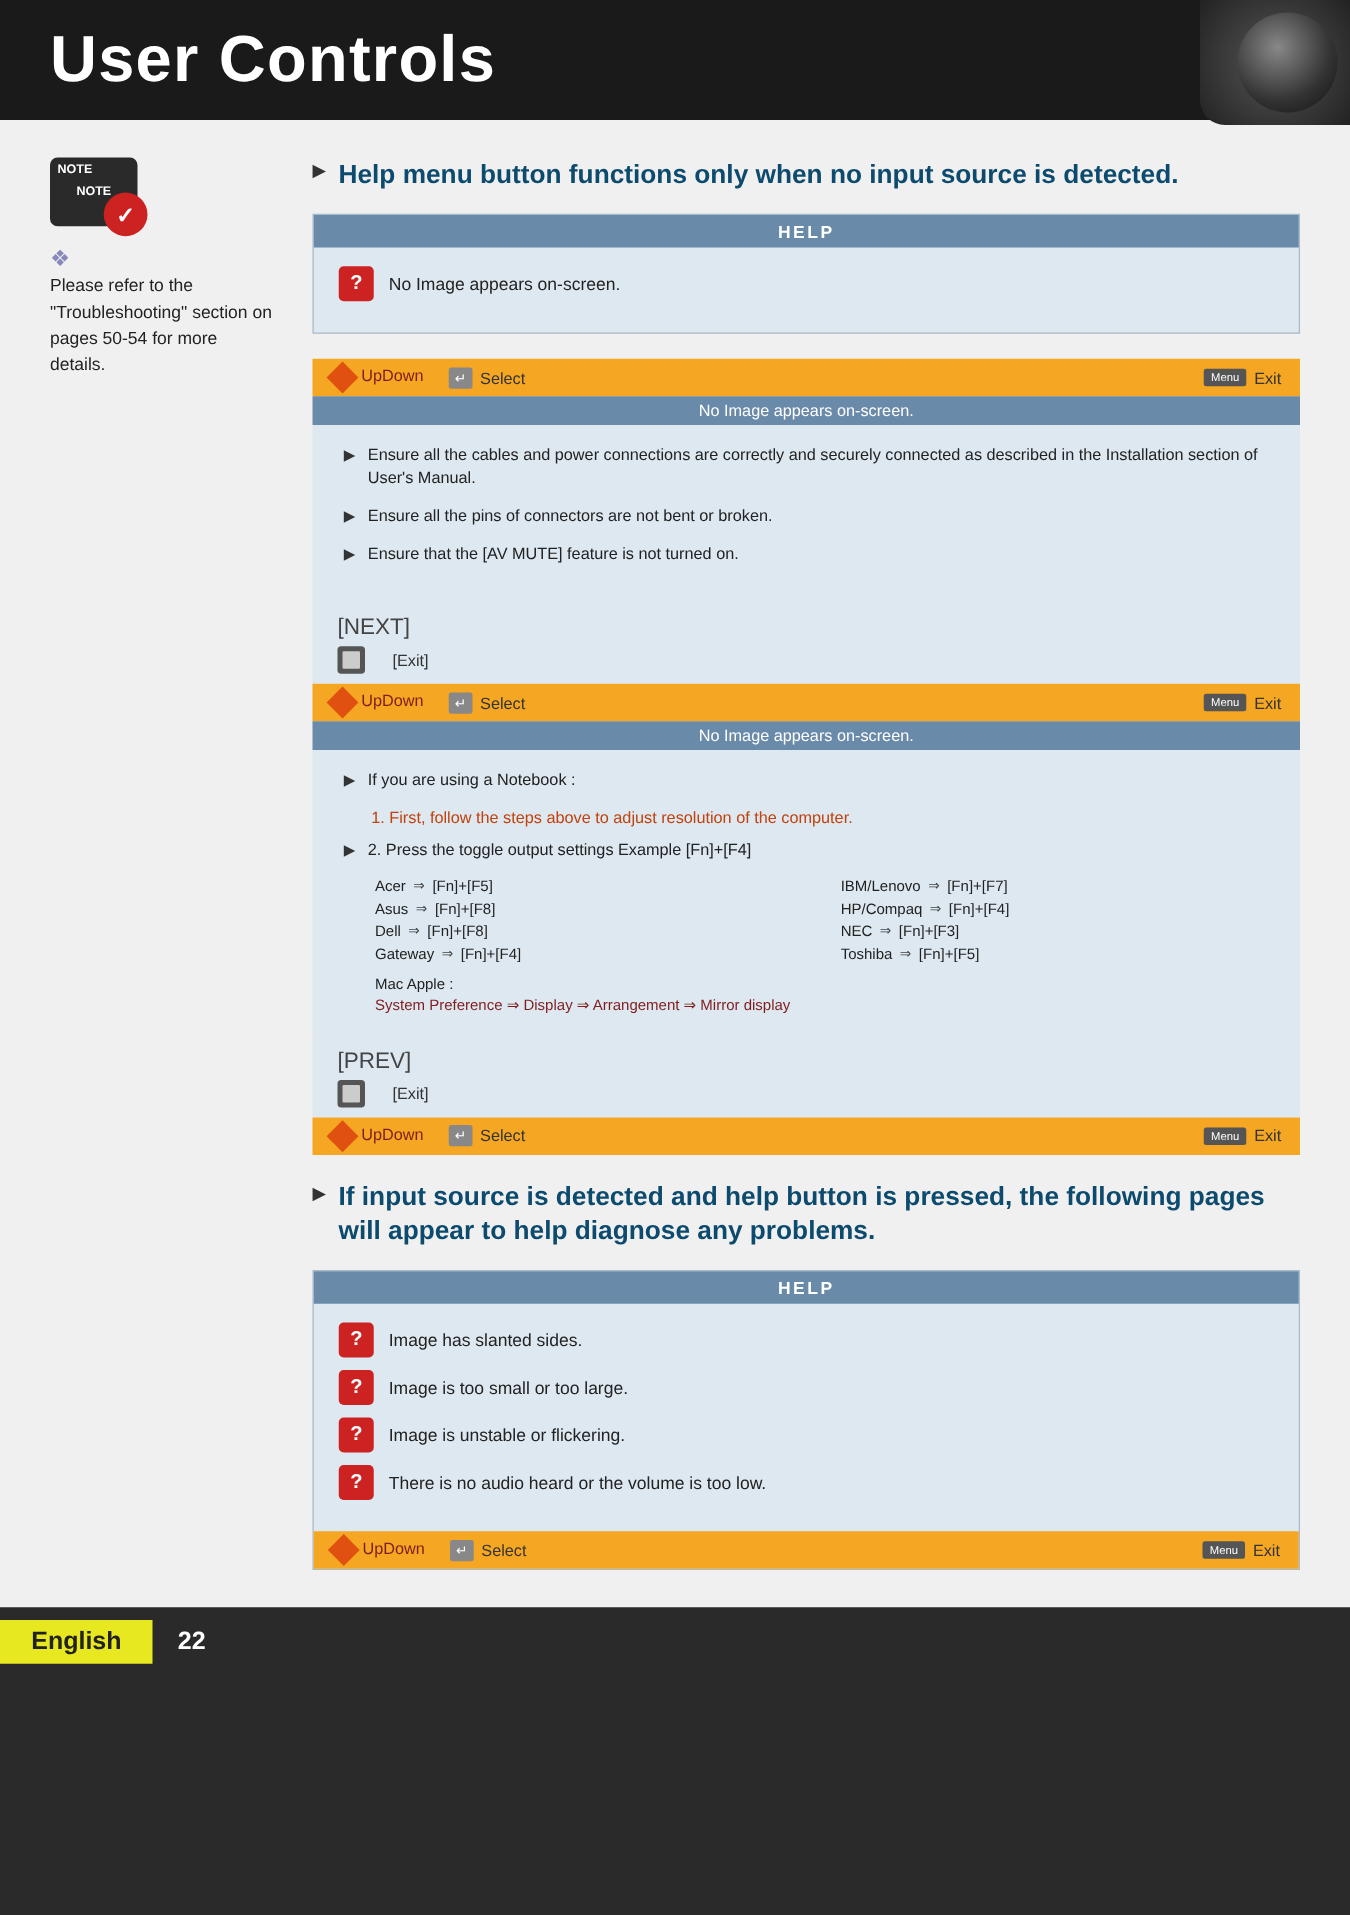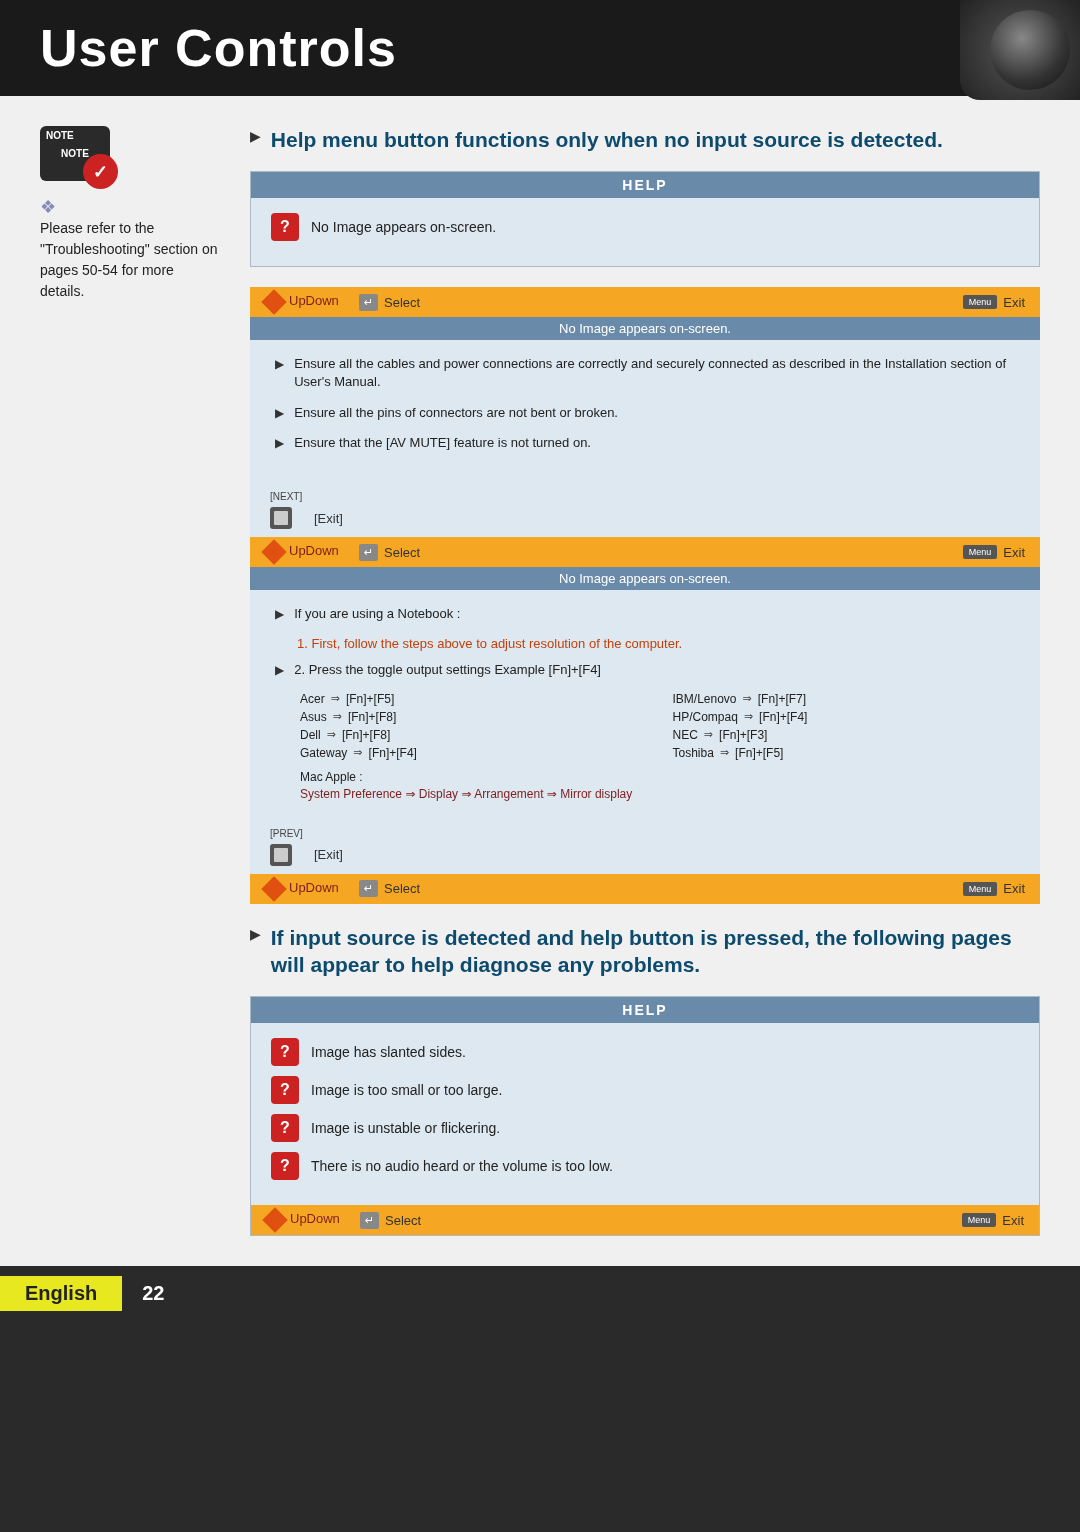--- a/index.html
+++ b/index.html
@@ -269,21 +269,21 @@
       margin-left: 22px;
       margin-bottom: 8px;
     }
 
     
     .next-exit-section {
       padding: 12px 20px 8px 20px;
       background: #dde8f0;
     }
     .next-label {
-      font-size: 10px;
+      font-size: 18px;
       color: #444;
       margin-bottom: 5px;
     }
     .exit-row {
       display: flex;
       align-items: center;
       gap: 22px;
     }
     .exit-icon-box {
       width: 22px;

